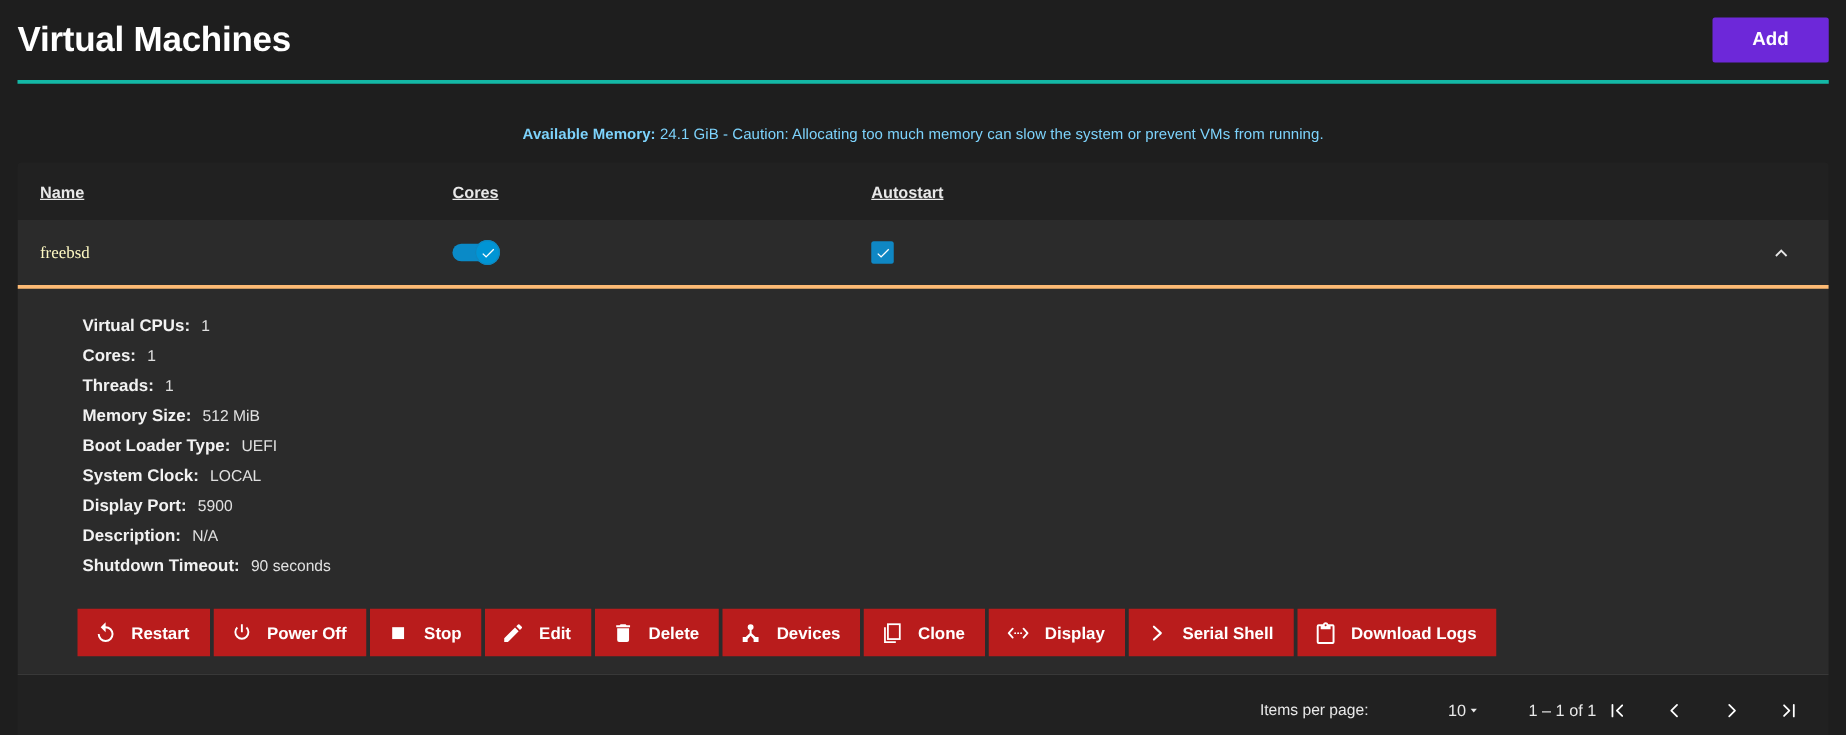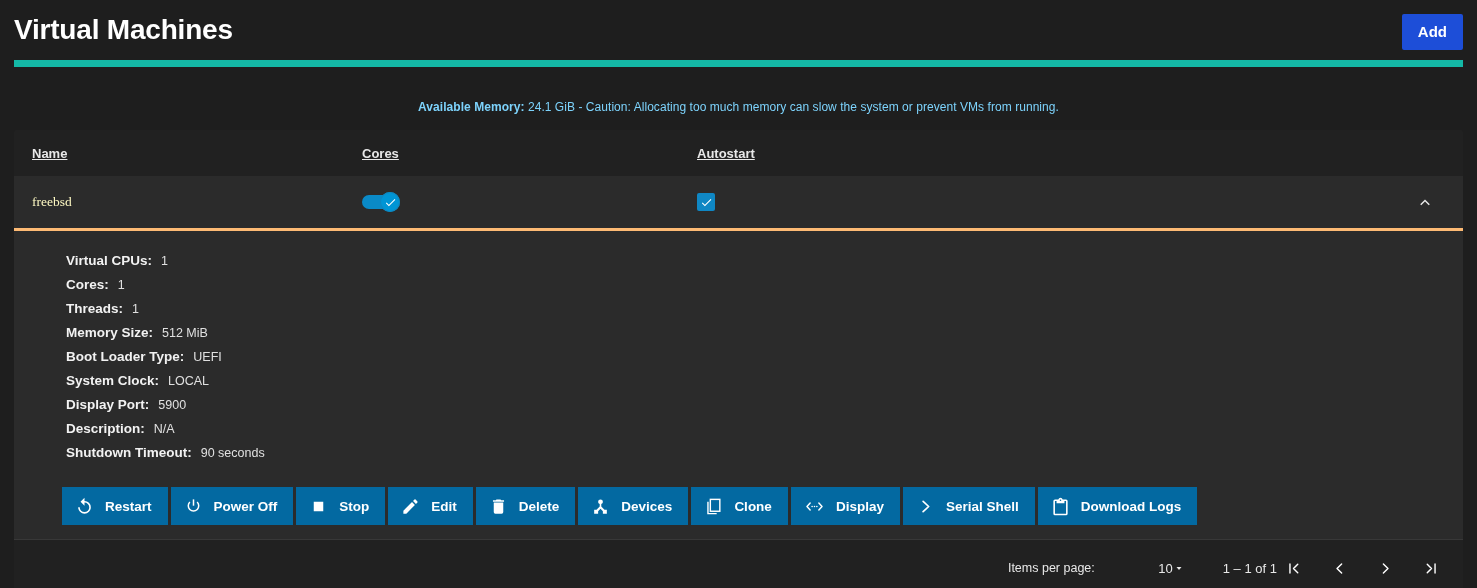--- a/index.html
+++ b/index.html
@@ -15,45 +15,45 @@
     font-family: "Liberation Sans", sans-serif;
     color: #ffffff;
     -webkit-font-smoothing: antialiased;
   }
 
   
   .page-header {
     position: relative;
     height: 67px;
     box-sizing: border-box;
-    border-bottom: 7px solid #14b8a6;
+    border-bottom: 3px solid #14b8a6;
     margin: 0 14px;
     display: flex;
     align-items: center;
   }
   .page-title {
     font-size: 28px;
     font-weight: bold;
     letter-spacing: -0.2px;
     color: #ffffff;
     line-height: 1;
     margin-left: 0px;
   }
   .add-button {
     position: absolute;
     right: 0px;
     top: 14px;
-    background: #1d4ed8;
+    background: #6d28d9;
     color: #ffffff;
     border: none;
     border-radius: 2px;
     font-family: "Liberation Sans", sans-serif;
     font-size: 15px;
     font-weight: bold;
-    padding: 0 16px;
+    padding: 0 32px;
     height: 36px;
     line-height: 36px;
     cursor: pointer;
   }
 
   
   .memory-note {
     text-align: center;
     font-size: 12px;
     color: #7dd3fc;
@@ -170,21 +170,21 @@
     font-size: 12.5px;
   }
 
   
   .actions {
     display: flex;
     gap: 3px;
     padding: 16px 0 14px 30px;
   }
   .action-btn {
-    background: #0369a1;
+    background: #b91c1c;
     color: #ffffff;
     border: none;
     height: 38px;
     padding: 0 16px 0 13px;
     display: inline-flex;
     align-items: center;
     gap: 11px;
     font-family: "Liberation Sans", sans-serif;
     font-size: 13.5px;
     font-weight: bold;

